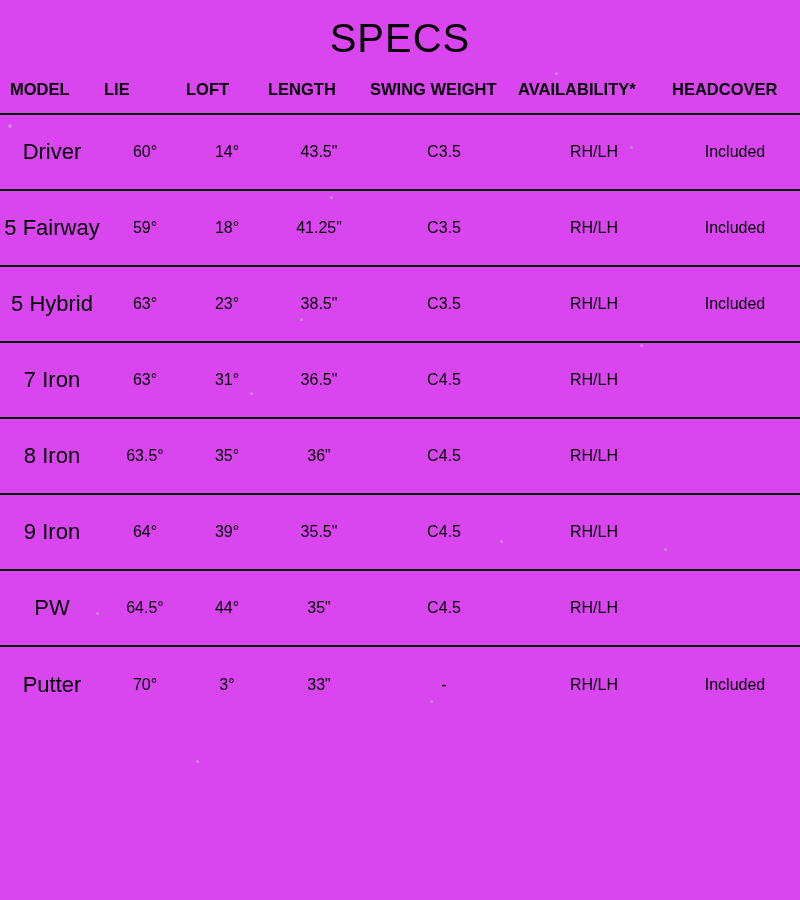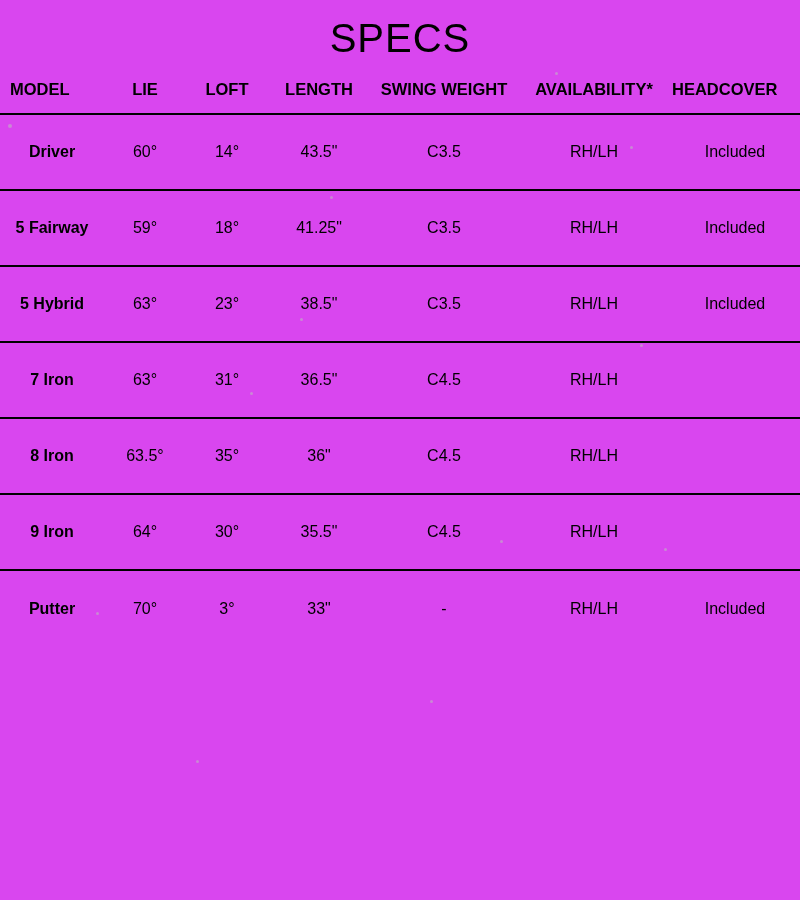--- a/index.html
+++ b/index.html
@@ -30,37 +30,37 @@
   }
   table {
     width: 800px;
     border-collapse: collapse;
     table-layout: fixed;
   }
   thead th {
     font-size: 16.5px;
     font-weight: bold;
     padding: 6px 0 14px 0;
-    text-align: center;
+    text-align: left;
     vertical-align: bottom;
     white-space: nowrap;
   }
   tbody tr {
     border-top: 2px solid #000000;
   }
   tbody td {
     height: 76px;
     font-size: 16px;
     text-align: center;
     vertical-align: middle;
     font-weight: 400;
   }
   tbody td.model {
-    font-weight: bold;
-    font-size: 16px;
+    font-weight: normal;
+    font-size: 22px;
   }
   
   col.c-model { width: 104px; }
   col.c-lie { width: 82px; }
   col.c-loft { width: 82px; }
   col.c-length { width: 102px; }
   col.c-sw { width: 148px; }
   col.c-avail { width: 152px; }
   col.c-head { width: 130px; }
   
@@ -145,22 +145,31 @@
           <td>63.5°</td>
           <td>35°</td>
           <td>36"</td>
           <td>C4.5</td>
           <td>RH/LH</td>
           <td></td>
         </tr>
         <tr>
           <td class="model">9 Iron</td>
           <td>64°</td>
-          <td>30°</td>
+          <td>39°</td>
           <td>35.5"</td>
+          <td>C4.5</td>
+          <td>RH/LH</td>
+          <td></td>
+        </tr>
+        <tr>
+          <td class="model">PW</td>
+          <td>64.5°</td>
+          <td>44°</td>
+          <td>35"</td>
           <td>C4.5</td>
           <td>RH/LH</td>
           <td></td>
         </tr>
         <tr>
           <td class="model">Putter</td>
           <td>70°</td>
           <td>3°</td>
           <td>33"</td>
           <td>-</td>

